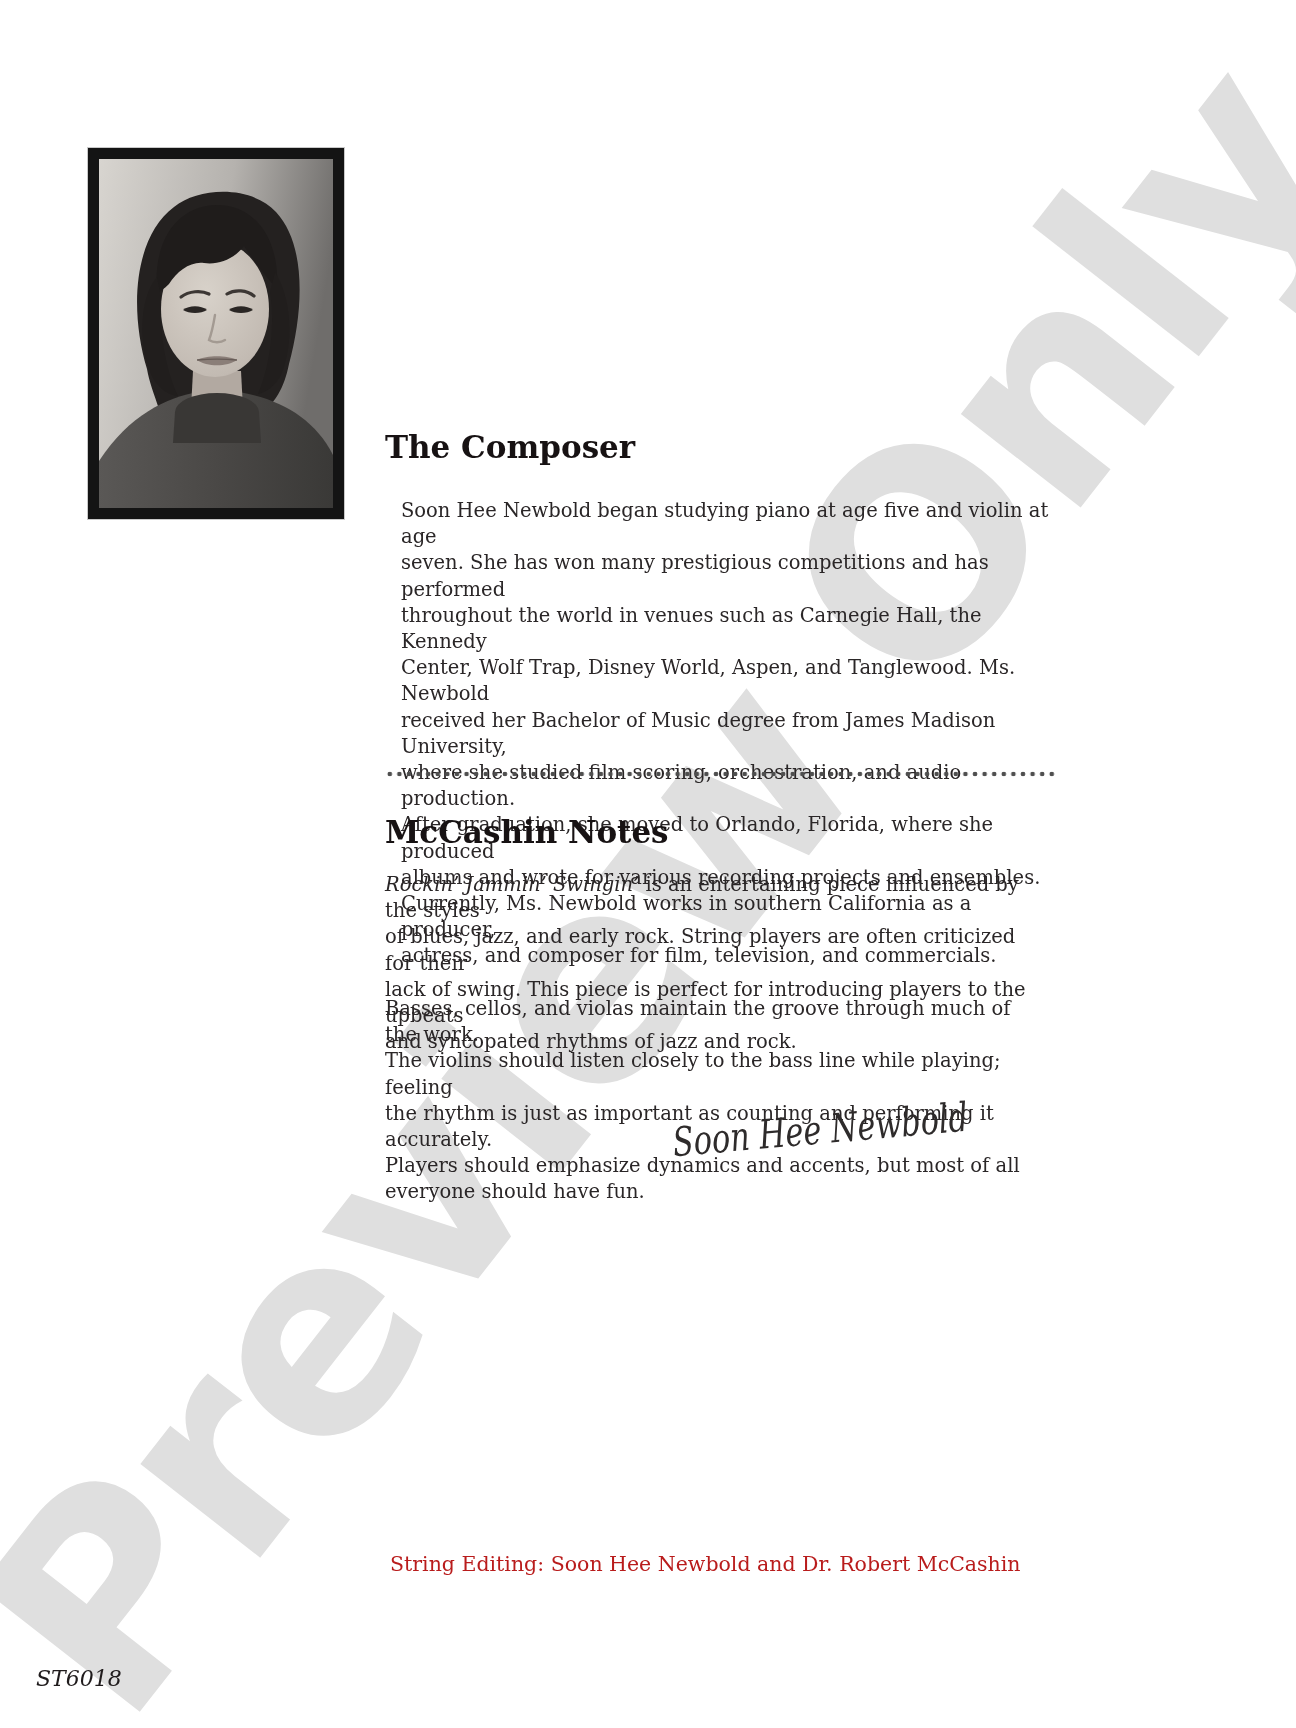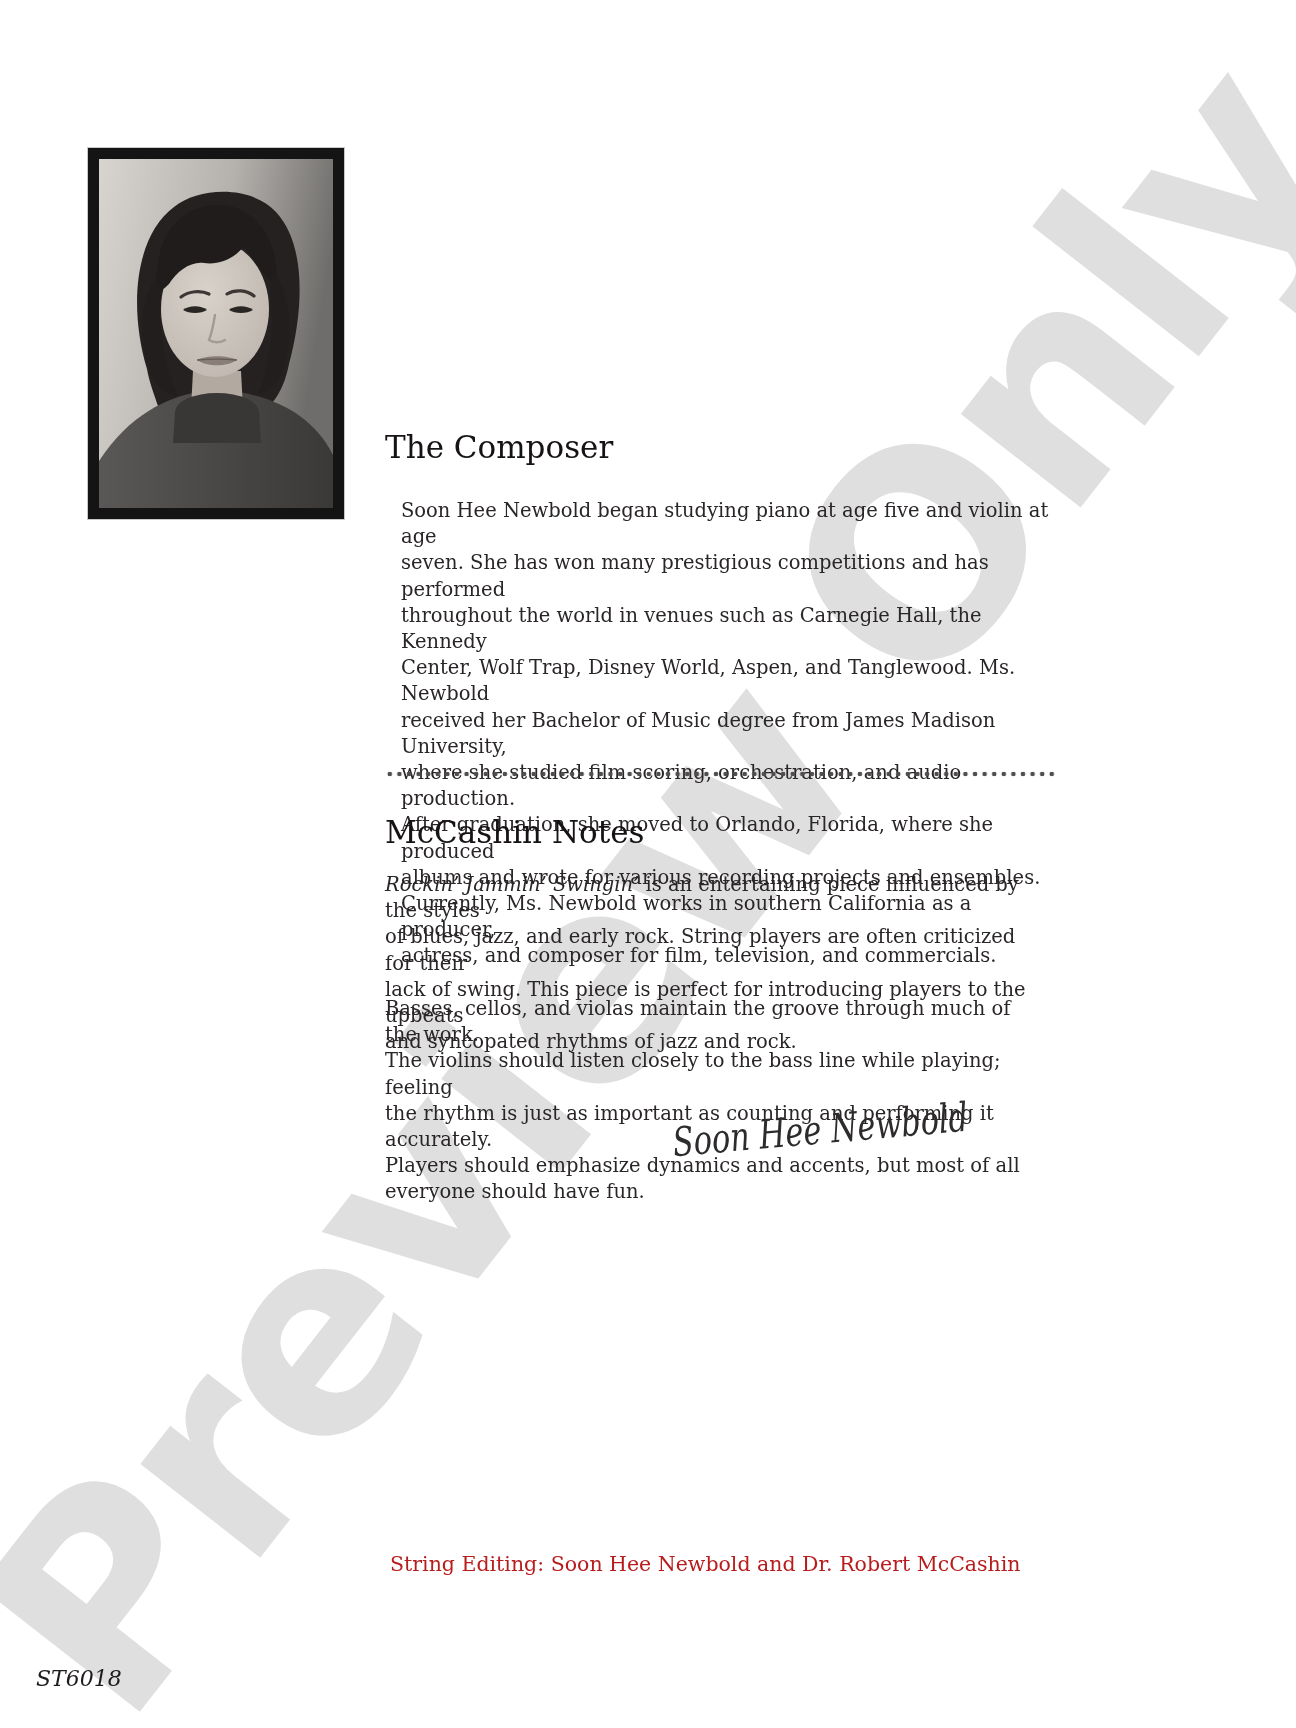--- a/index.html
+++ b/index.html
@@ -41,21 +41,21 @@
     border: 11px solid #141414;
     outline: 1px solid #c9c9c9;
     background: #b9b6b2;
   }
   .photo-frame svg { display: block; width: 100%; height: 100%; }
 
   
   .col { position: absolute; left: 385px; width: 648px; }
 
   .section-heading {
-    font-weight: normal;
+    font-weight: bold;
     font-size: 31px;
     line-height: 38px;
     color: #171213;
     letter-spacing: 0px;
   }
   .heading-composer { top: 428px; }
   .heading-rehearsal { top: 813px; }
 
   .para {
     font-size: 19.5px;

